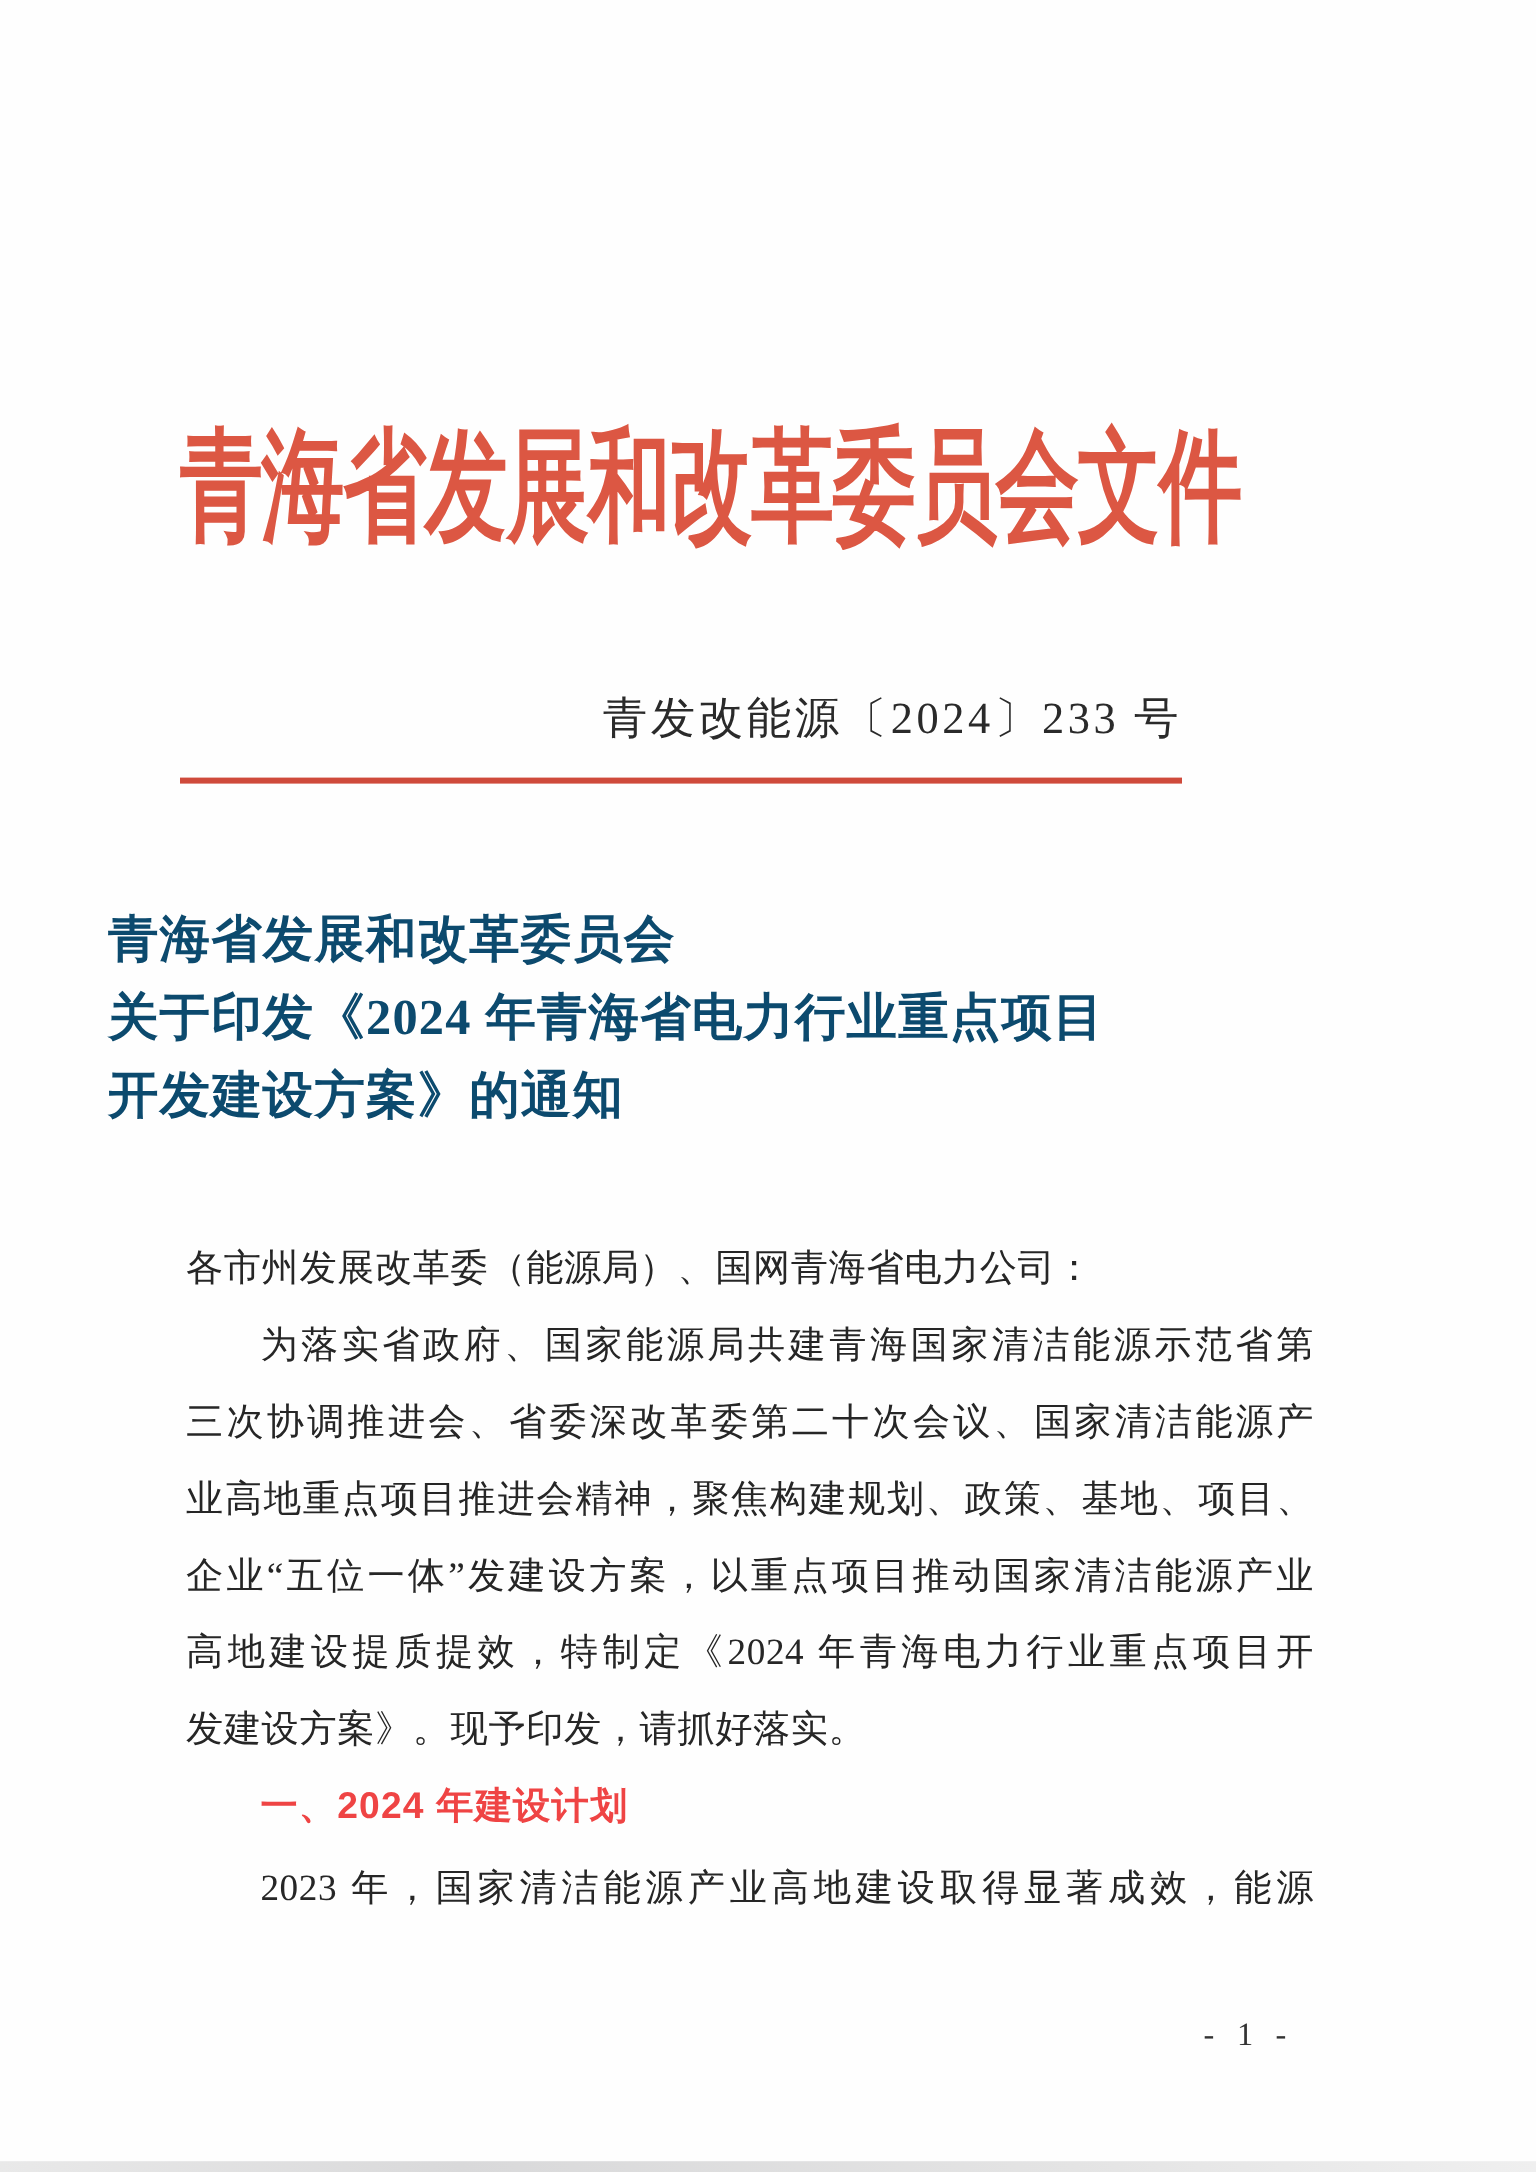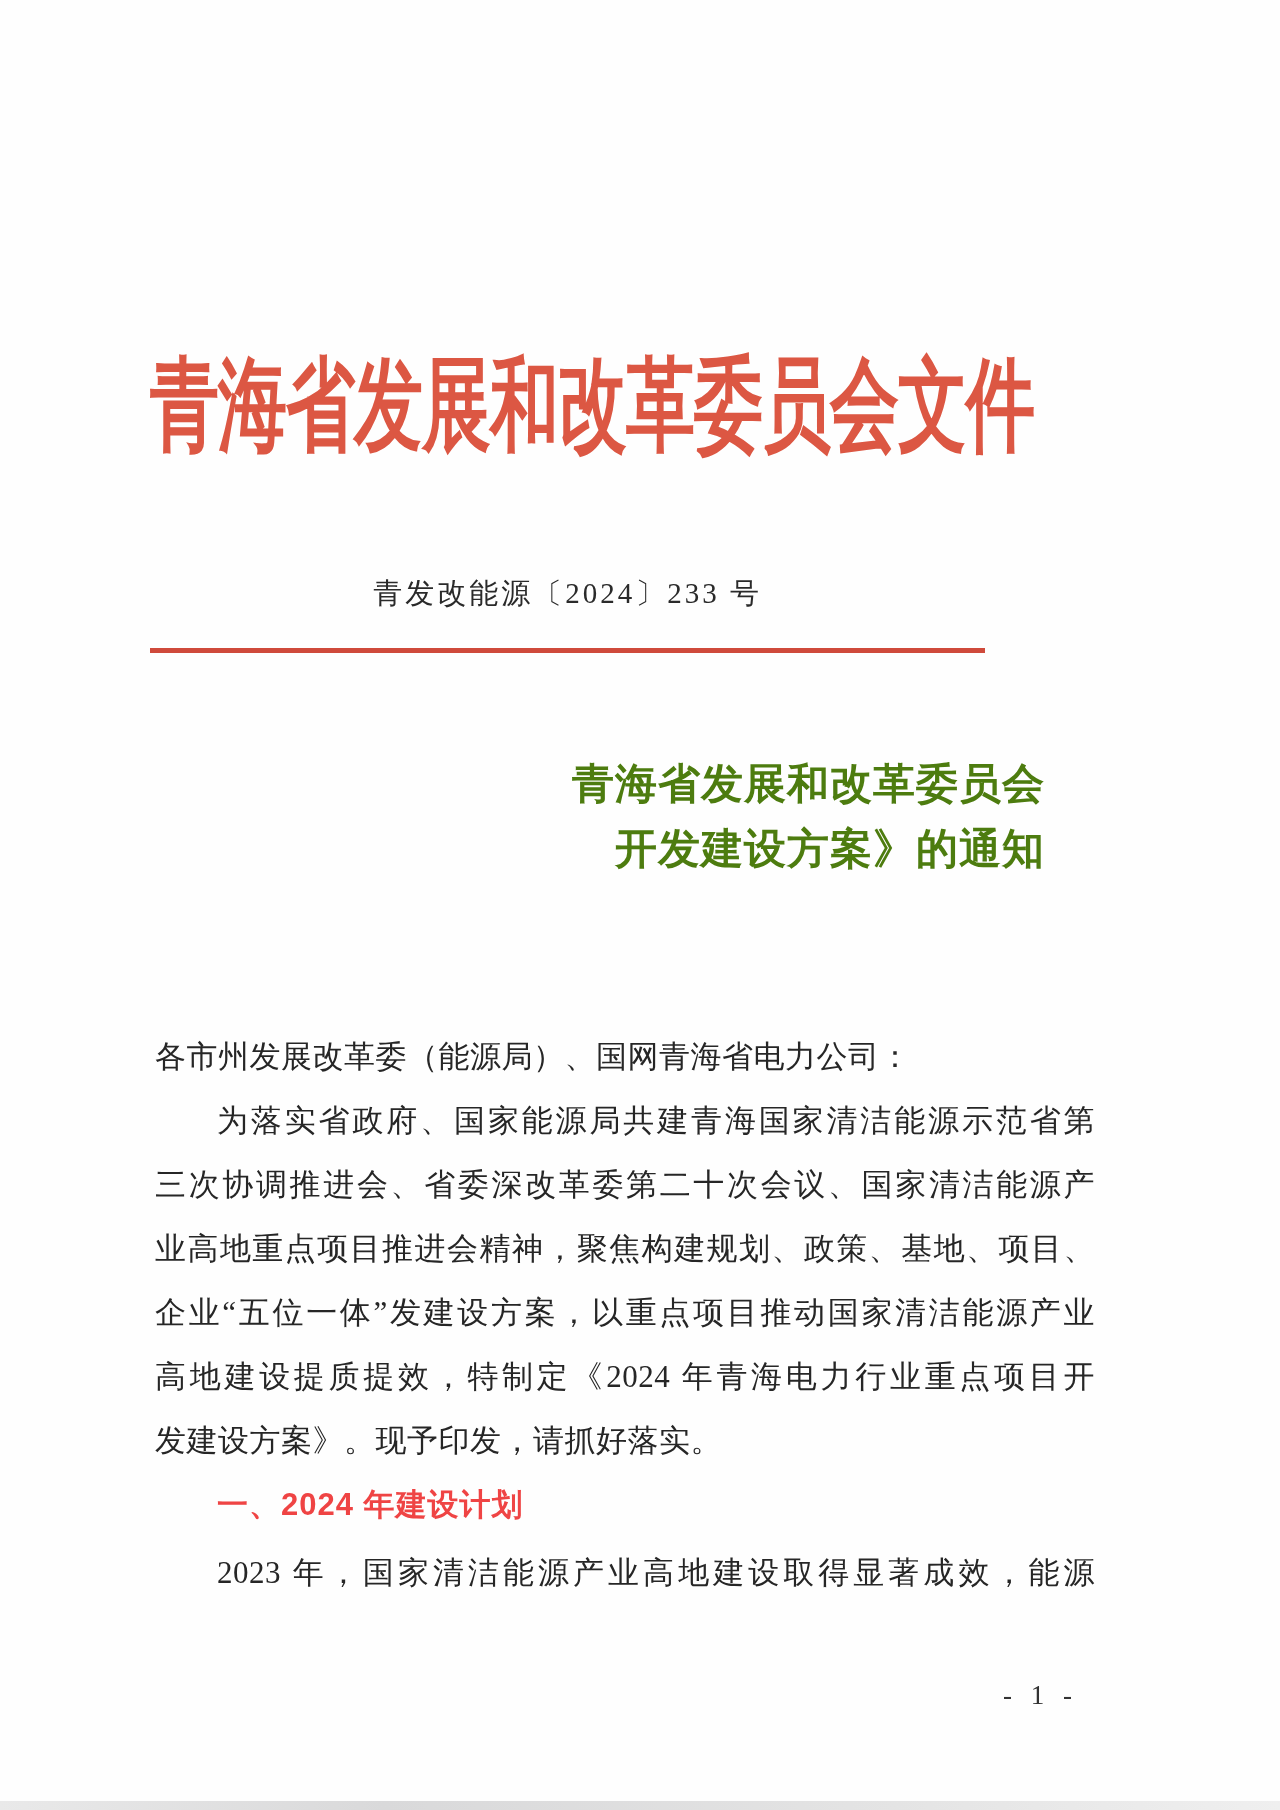--- a/index.html
+++ b/index.html
@@ -16,31 +16,31 @@
   
   .header-block { position:absolute; left:150px; top:0; width:835px; height:960px; }
   .red-title {
     position:absolute; top:338px; left:0; width:100%;
     text-align:center; white-space:nowrap;
     color:#dc5743; font-weight:bold; font-size:69px; letter-spacing:-1px;
     transform:scaleY(1.48); transform-origin:center top;
   }
   .doc-number {
     position:absolute; top:574px; left:0; width:100%;
-    text-align:center; font-size:29px; letter-spacing:3px; color:#2a2a2a;
+    text-align:right; font-size:37px; letter-spacing:3px; color:#2a2a2a;
     white-space:nowrap;
   }
   .red-rule {
     position:absolute; top:648px; left:0; width:100%; height:5px;
     background:#cf4a3b;
   }
   .doc-title {
     position:absolute; top:752px; left:-60px; width:955px;
-    text-align:right; font-weight:bold; font-size:42px; line-height:65px;
-    color:#4d7c0f; letter-spacing:1px; white-space:nowrap;
+    text-align:left; font-weight:bold; font-size:42px; line-height:65px;
+    color:#0c4a6e; letter-spacing:1px; white-space:nowrap;
   }
   
   .body-block {
     position:absolute; left:155px; top:0; width:940px; height:1418px;
     font-size:31px; color:#262626;
   }
   .bline {
     position:absolute; left:0; width:940px; height:44px;
     white-space:nowrap; letter-spacing:0.5px;
   }
@@ -69,20 +69,21 @@
 <body>
 
 <div class="page">
 
   <div class="header-block">
     <div class="red-title">青海省发展和改革委员会文件</div>
     <div class="doc-number">青发改能源〔2024〕233 号</div>
     <div class="red-rule"></div>
     <div class="doc-title">
       <div>青海省发展和改革委员会</div>
+      <div>关于印发《2024 年青海省电力行业重点项目</div>
       <div>开发建设方案》的通知</div>
     </div>
   </div>
 
   <div class="body-block">
     <div class="bline" style="top:1036px">各市州发展改革委（能源局）、国网青海省电力公司：</div>
 
     <div class="bline just indent" style="top:1100px">为落实省政府、国家能源局共建青海国家清洁能源示范省第</div>
     <div class="bline just" style="top:1164px">三次协调推进会、省委深改革委第二十次会议、国家清洁能源产</div>
     <div class="bline just" style="top:1228px">业高地重点项目推进会精神，聚焦构建规划、政策、基地、项目、</div>

